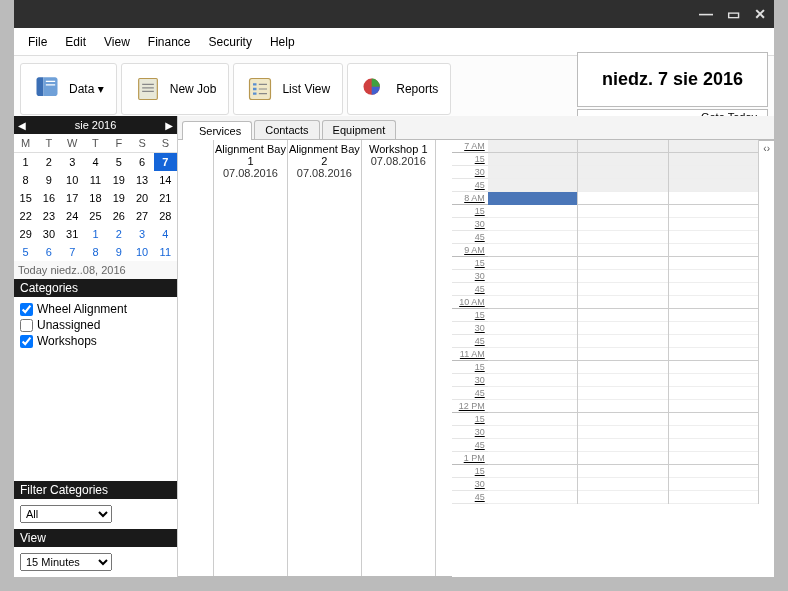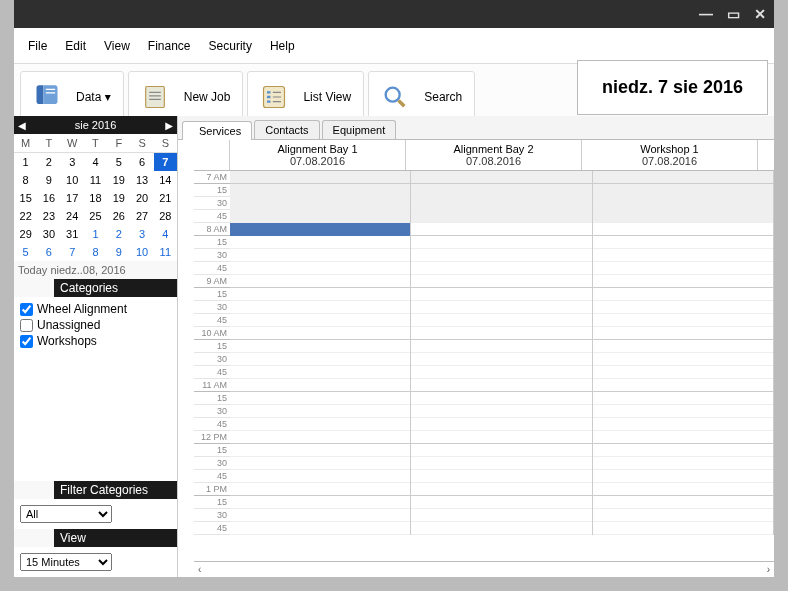--- a/index.html
+++ b/index.html
@@ -2,67 +2,67 @@
 <html><head>
 <meta charset="utf-8">
 <style>
 * { box-sizing: border-box; margin: 0; padding: 0; }
 body { font-family: "Segoe UI", Tahoma, sans-serif; font-size: 12px; background: #bbb; width: 788px; height: 591px; overflow: hidden; position: relative; }
 
 .window { position: absolute; top: 0; left: 0; right: 0; bottom: 0; background: #fff; border: 14px solid #bbb; border-top-width: 0; }
 .titlebar { height: 28px; background: #2f2f2f; display: flex; justify-content: flex-end; align-items: center; padding-right: 8px; gap: 14px; }
 .titlebar span { color: #e0e0e0; font-size: 14px; font-weight: bold; cursor: default; }
 
-.menubar { height: 36px; background: #fff; display: flex; align-items: center; padding: 0 6px; gap: 2px; border-bottom: 1px solid #ddd; }
+.menubar { height: 28px; background: #fff; display: flex; align-items: center; padding: 0 6px; gap: 2px; border-bottom: 1px solid #ddd; }
 .menubar .mi { padding: 2px 8px; }
 
 .toolbar { height: 66px; background: #fcfcfc; border-bottom: 1px solid #ccc; display: flex; align-items: center; padding: 4px 6px; gap: 4px; }
-.tbtn { display: flex; align-items: center; gap: 15px; padding: 6px 12px; border: 1px solid #ddd; border-radius: 3px; height: 52px; background: #fff; }
+.tbtn { display: flex; align-items: center; gap: 8px; padding: 6px 12px; border: 1px solid #ddd; border-radius: 3px; height: 52px; background: #fff; }
 .tbtn .ticon { width: 28px; height: 28px; display: flex; align-items: center; justify-content: center; font-size: 22px; }
 .tbtn .tl { font-size: 12px; }
 .datebox { margin-left: auto; display: flex; flex-direction: column; gap: 2px; }
 .datebox .dl { border: 1px solid #bbb; padding: 16px 24px; font-size: 18px; font-weight: bold; background: #fff; }
 .datebox .gt { border: 1px solid #bbb; padding: 1px 10px; font-size: 11px; text-align: right; background: #fff; }
 
 .body { display: flex; position: absolute; top: 116px; bottom: 0; left: 0; right: 0; }
 .side { width: 164px; background: #f8f8f8; border-right: 1px solid #ccc; display: flex; flex-direction: column; overflow: hidden; }
 
 .calhdr { background: #1a1a1a; color: #fff; height: 18px; display: flex; align-items: center; justify-content: space-between; padding: 0 4px; font-size: 11px; }
 .calhdr .arr { font-size: 10px; }
 .calgrid { background: #fff; }
 .calrow { display: flex; }
 .calcell { flex: 1; text-align: center; padding: 3px 0; font-size: 11px; min-width: 22px; }
 .calhead .calcell { font-weight: normal; color: #555; border-bottom: 1px solid #ddd; }
 .calcell.sel { background: #1565d8; color: #fff; font-weight: bold; }
 .calcell.other { color: #1565d8; }
 .caltoday { font-size: 11px; color: #666; padding: 3px 4px; }
 
-.sechdr { background: #1a1a1a; color: #fff; padding: 2px 6px; font-size: 12px; margin-left: 40px; }
+.sechdr { background: #1a1a1a; color: #fff; padding: 2px 6px; font-size: 12px; }
 .catlist { background: #fff; padding: 4px 6px; font-size: 12px; }
 .catrow { display: flex; align-items: center; gap: 4px; padding: 1px 0; }
 .catrow input { margin: 0; }
 
 .filterbox { background: #fff; padding: 6px; }
 .filterbox select { width: 92px; font-size: 11px; padding: 1px; }
 
 .main { flex: 1; display: flex; flex-direction: column; position: relative; background: #fff; }
 .tabs { display: flex; gap: 2px; padding: 4px 4px 0 4px; background: #f4f4f4; border-bottom: 1px solid #bbb; }
 .tab { border: 1px solid #bbb; border-bottom: none; padding: 3px 10px; font-size: 11px; background: #f0f0f0; border-radius: 3px 3px 0 0; }
 .tab.active { background: #fff; position: relative; top: 1px; padding-left: 16px; }
 
-.schwrap { flex: 1; display: flex; flex-direction: column; overflow: hidden; margin-left: 16px; }
+.schwrap { flex: 1; display: flex; flex-direction: row; overflow: hidden; }
 .schhdr { display: flex; border-bottom: 1px solid #bbb; background: #fff; }
 .schhdr .tcol { width: 36px; border-right: 1px solid #ccc; }
 .schhdr .rcol { flex: 1; text-align: center; padding: 3px 0; border-right: 1px solid #ccc; font-size: 11px; }
 .schhdr .rcol .rn { display: block; }
 .schhdr .rcol .rd { display: block; color: #333; }
 .schhdr .sbcol { width: 16px; }
 
 .schbody { flex: 1; overflow: auto; position: relative; }
-.schgrid { display: flex; }
+.schgrid { display: flex; text-decoration: underline; }
 .schgrid .timecol { width: 36px; }
 .schgrid .res { flex: 1; border-right: 1px solid #ccc; }
 .trow { height: 13px; border-bottom: 1px solid #e5e5e5; font-size: 9px; color: #888; text-align: right; padding-right: 3px; line-height: 12px; position: relative; }
 .trow.hour { border-bottom: 1px solid #bbb; }
 .early .cellrow { background: #efefef; }
 .cellrow { height: 13px; border-bottom: 1px solid #eee; }
 .cellrow.hour { border-bottom: 1px solid #ccc; }
 .apt { height: 13px; background: #4a76b8; }
 
 .botscroll { height: 16px; border-top: 1px solid #bbb; display: flex; align-items: center; justify-content: space-between; padding: 0 4px; font-size: 10px; color: #555; }
@@ -114,25 +114,26 @@
             <rect x="3" y="3" width="18" height="18" rx="2" fill="#f0e8c8" stroke="#b89850"></rect>
             <path stroke="#5a8fd0" stroke-width="2" d="M6 8h3M6 12h3M6 16h3"></path>
             <path stroke="#888" d="M11 8h7M11 12h7M11 16h7"></path>
           </svg>
         </span>
       <span class="tl">List View</span>
     </div>
     <div class="tbtn">
       <span class="ticon">
           <svg viewBox="0 0 24 24">
-            <circle cx="10" cy="10" r="6" fill="none" stroke="#5a8fd0" stroke-width="2"></circle>
-            <path stroke="#b89850" stroke-width="3" d="M15 15l5 5"></path>
+            <circle cx="10" cy="10" r="7" fill="#d04040"></circle>
+            <path fill="#40a040" d="M10 3a7 7 0 017 7h-7z"></path>
+            <path fill="#4060d0" d="M10 10h7a7 7 0 01-7 7z"></path>
           </svg>
         </span>
-      <span class="tl">Search</span>
+      <span class="tl">Reports</span>
     </div>
     <div class="datebox">
       <div class="dl">niedz. 7 sie 2016</div>
       <div class="gt">Goto Today</div>
     </div>
   </div>
 
   <div class="body">
     <div class="side">
       <div class="calhdr">

